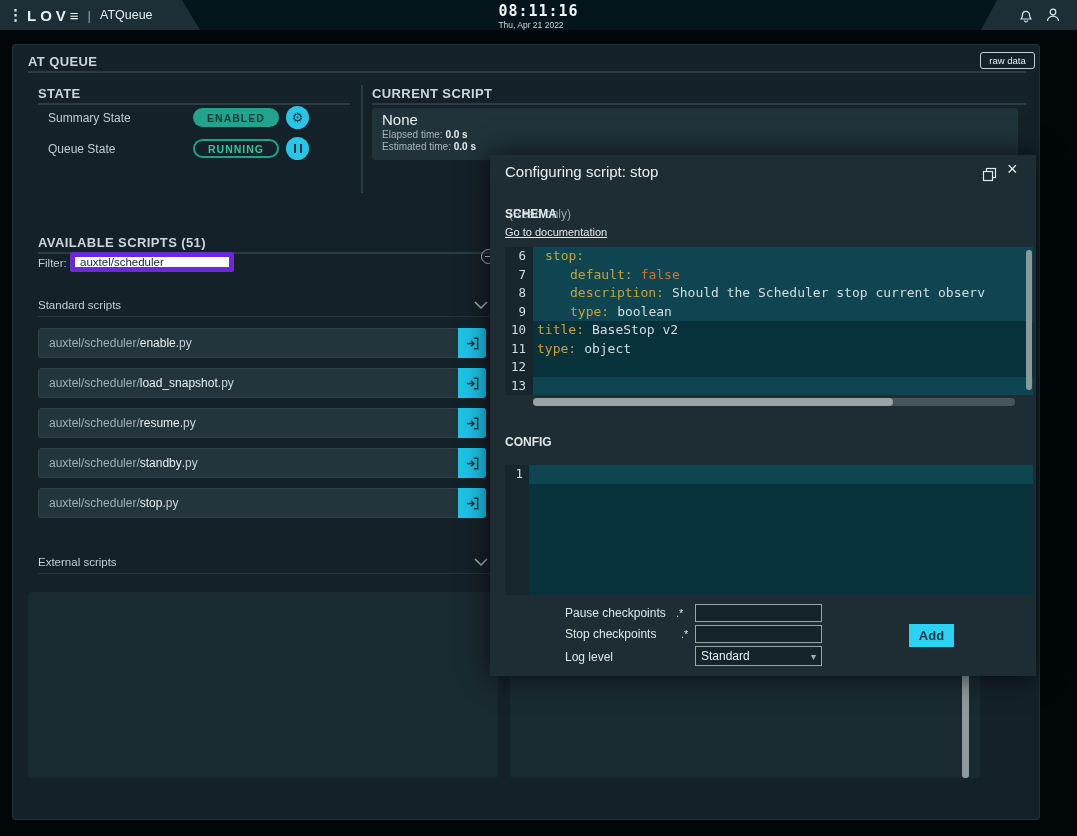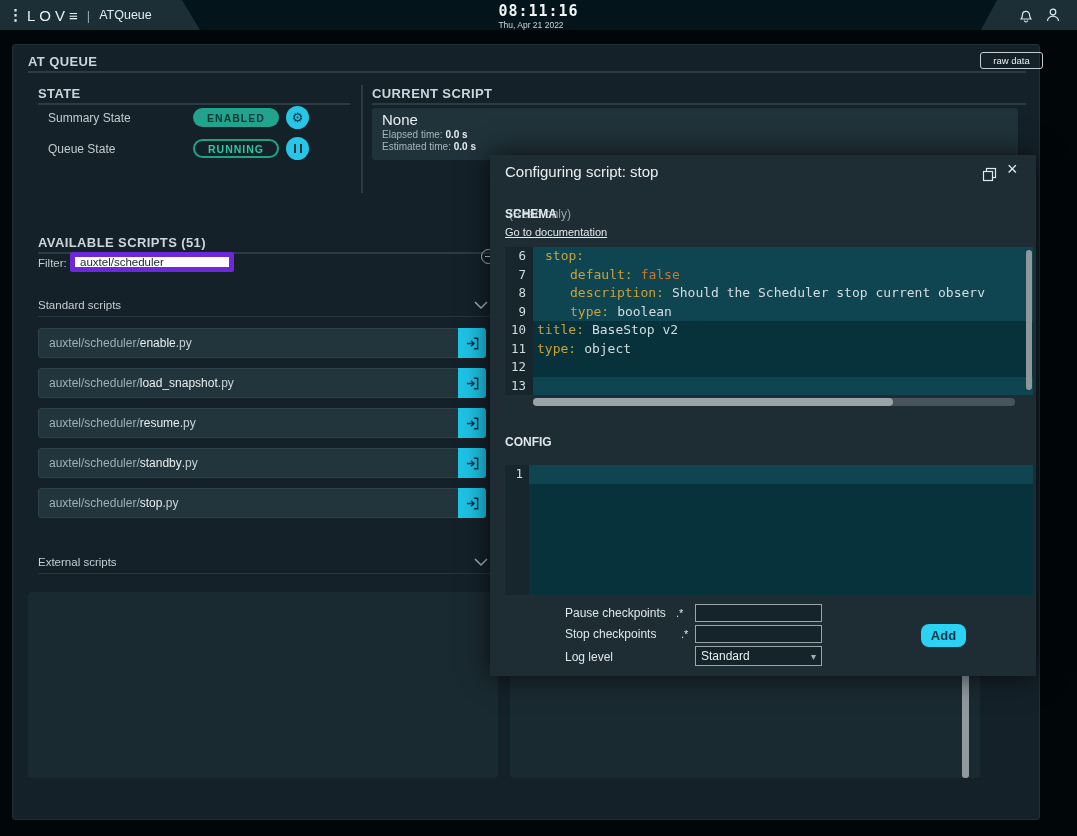--- a/index.html
+++ b/index.html
@@ -6,41 +6,41 @@
   html,body { background:#000; }
   body { font-family:"Liberation Sans", sans-serif; }
   .canvas { position:relative; width:1077px; height:836px; background:#010709; overflow:hidden; }
 
   
   .topbar { position:absolute; left:0; top:0; width:1077px; height:30px; background:#03141a; z-index:3; }
   .trap-left { position:absolute; left:0; top:0; width:202px; height:30px; background:#1c2f37;
     clip-path:polygon(0 0, 182px 0, 200px 100%, 0 100%);
     display:flex; align-items:center; padding-left:8px; gap:9px; }
   .kebab { color:#dfe9ec; font-size:15px; font-weight:bold; width:10px; text-align:center; cursor:pointer; }
-  .logo { color:#e8f0f2; font-size:15px; letter-spacing:4px; font-weight:400;text-align:center; }
+  .logo { color:#e8f0f2; font-size:15px; letter-spacing:4px; font-weight:700;text-align:center; }
   .logo .e { letter-spacing:0; }
   .tb-divider { color:#93a6ad; font-size:13px; }
   .tb-app { color:#e2ebee; font-size:12.5px; }
   .clock { position:absolute; left:50%; top:2px; transform:translateX(-50%); z-index:4; }
   .clock-time { font-family:"DejaVu Sans Mono", monospace; font-size:15px; font-weight:bold; color:#f0f5f7; letter-spacing:1px; }
   .clock-date { font-size:8.5px; color:#ccd7db; }
   .trap-right { position:absolute; right:0; top:0; width:96px; height:30px; background:#1c2f37;
     clip-path:polygon(16px 0, 100% 0, 100% 100%, 0 100%);
     display:flex; align-items:center; justify-content:flex-end; gap:11px; padding-right:16px; }
   .tb-icon { width:16px; height:16px; cursor:pointer; }
 
   
   .main-panel { position:absolute; left:12px; top:44px; width:1028px; height:776px; background:#142129;
     border:1px solid #1e3038; border-radius:3px; z-index:1; }
   .sec-title { position:absolute; font-size:13px; font-weight:bold; color:#ccd6da; letter-spacing:0.4px; z-index:2; }
   .rule { position:absolute; height:2px; background:#2b3c44; z-index:2; }
   .thin-rule { position:absolute; height:1px; background:#26363e; z-index:2; }
   .vrule { position:absolute; left:361px; top:85px; width:2px; height:108px; background:#2b3c44; z-index:2; }
 
-  .raw-btn { position:absolute; left:980px; top:52px; width:63px; height:17px; border:1px solid #c3ced2;
+  .raw-btn { position:absolute; left:980px; top:52px; width:55px; height:17px; border:1px solid #c3ced2;
     border-radius:3px; color:#e8eef0; font-size:9.5px; display:flex; align-items:center; justify-content:center;
     background:transparent; cursor:pointer; z-index:2; }
 
   .lbl { position:absolute; font-size:12px; color:#c3ccd0; z-index:2; }
 
   .badge { position:absolute; left:193px; width:86px; height:19px; border-radius:10px;
     font-size:10.5px; font-weight:bold; letter-spacing:1px; display:flex; align-items:center; justify-content:center; z-index:2; }
   .badge-filled { top:108px; background:#22a38e; color:#073a33; }
   .badge-outline { top:139px; background:transparent; border:2px solid #1fa188; color:#2fc9a0; }
 
@@ -116,22 +116,22 @@
 
   .form-label { font-size:12px; color:#dfe7ea; }
   .hint { font-size:11px; color:#dfe7ea; }
   .chk-input { left:205px; width:127px; height:18px; background:#15232a; border:1px solid #9aa5a9;
     color:#e9eff1; font-size:11px; padding:0 4px; font-family:"Liberation Sans", sans-serif; cursor:text; }
   .select { left:205px; top:491px; width:127px; height:20px; background:#15232a; border:1px solid #9aa5a9;
     display:flex; align-items:center; justify-content:space-between; padding:0 5px; cursor:pointer; }
   .select span { position:static; }
   .select-value { font-size:12px; color:#e9eff1; }
   .select-arrow { font-size:10px; color:#9fb0b6; }
-  .add-btn { left:419px; top:469px; width:45px; height:23px; background:#2bd2f4; border-radius:8px;
-    color:#063544; font-size:13px; font-weight:bold; display:flex; align-items:center; justify-content:center; cursor:pointer;margin-left:12px; }
+  .add-btn { left:419px; top:469px; width:45px; height:23px; background:#2bd2f4; border-radius:0;
+    color:#063544; font-size:13px; font-weight:bold; display:flex; align-items:center; justify-content:center; cursor:pointer; }
 </style>
 </head>
 <body>
 
 <div class="canvas">
 
   <div class="topbar">
     <div class="trap-left">
       <span class="kebab">⋮</span>
       <span class="logo"><span>LOV</span><span class="e">≡</span></span>

